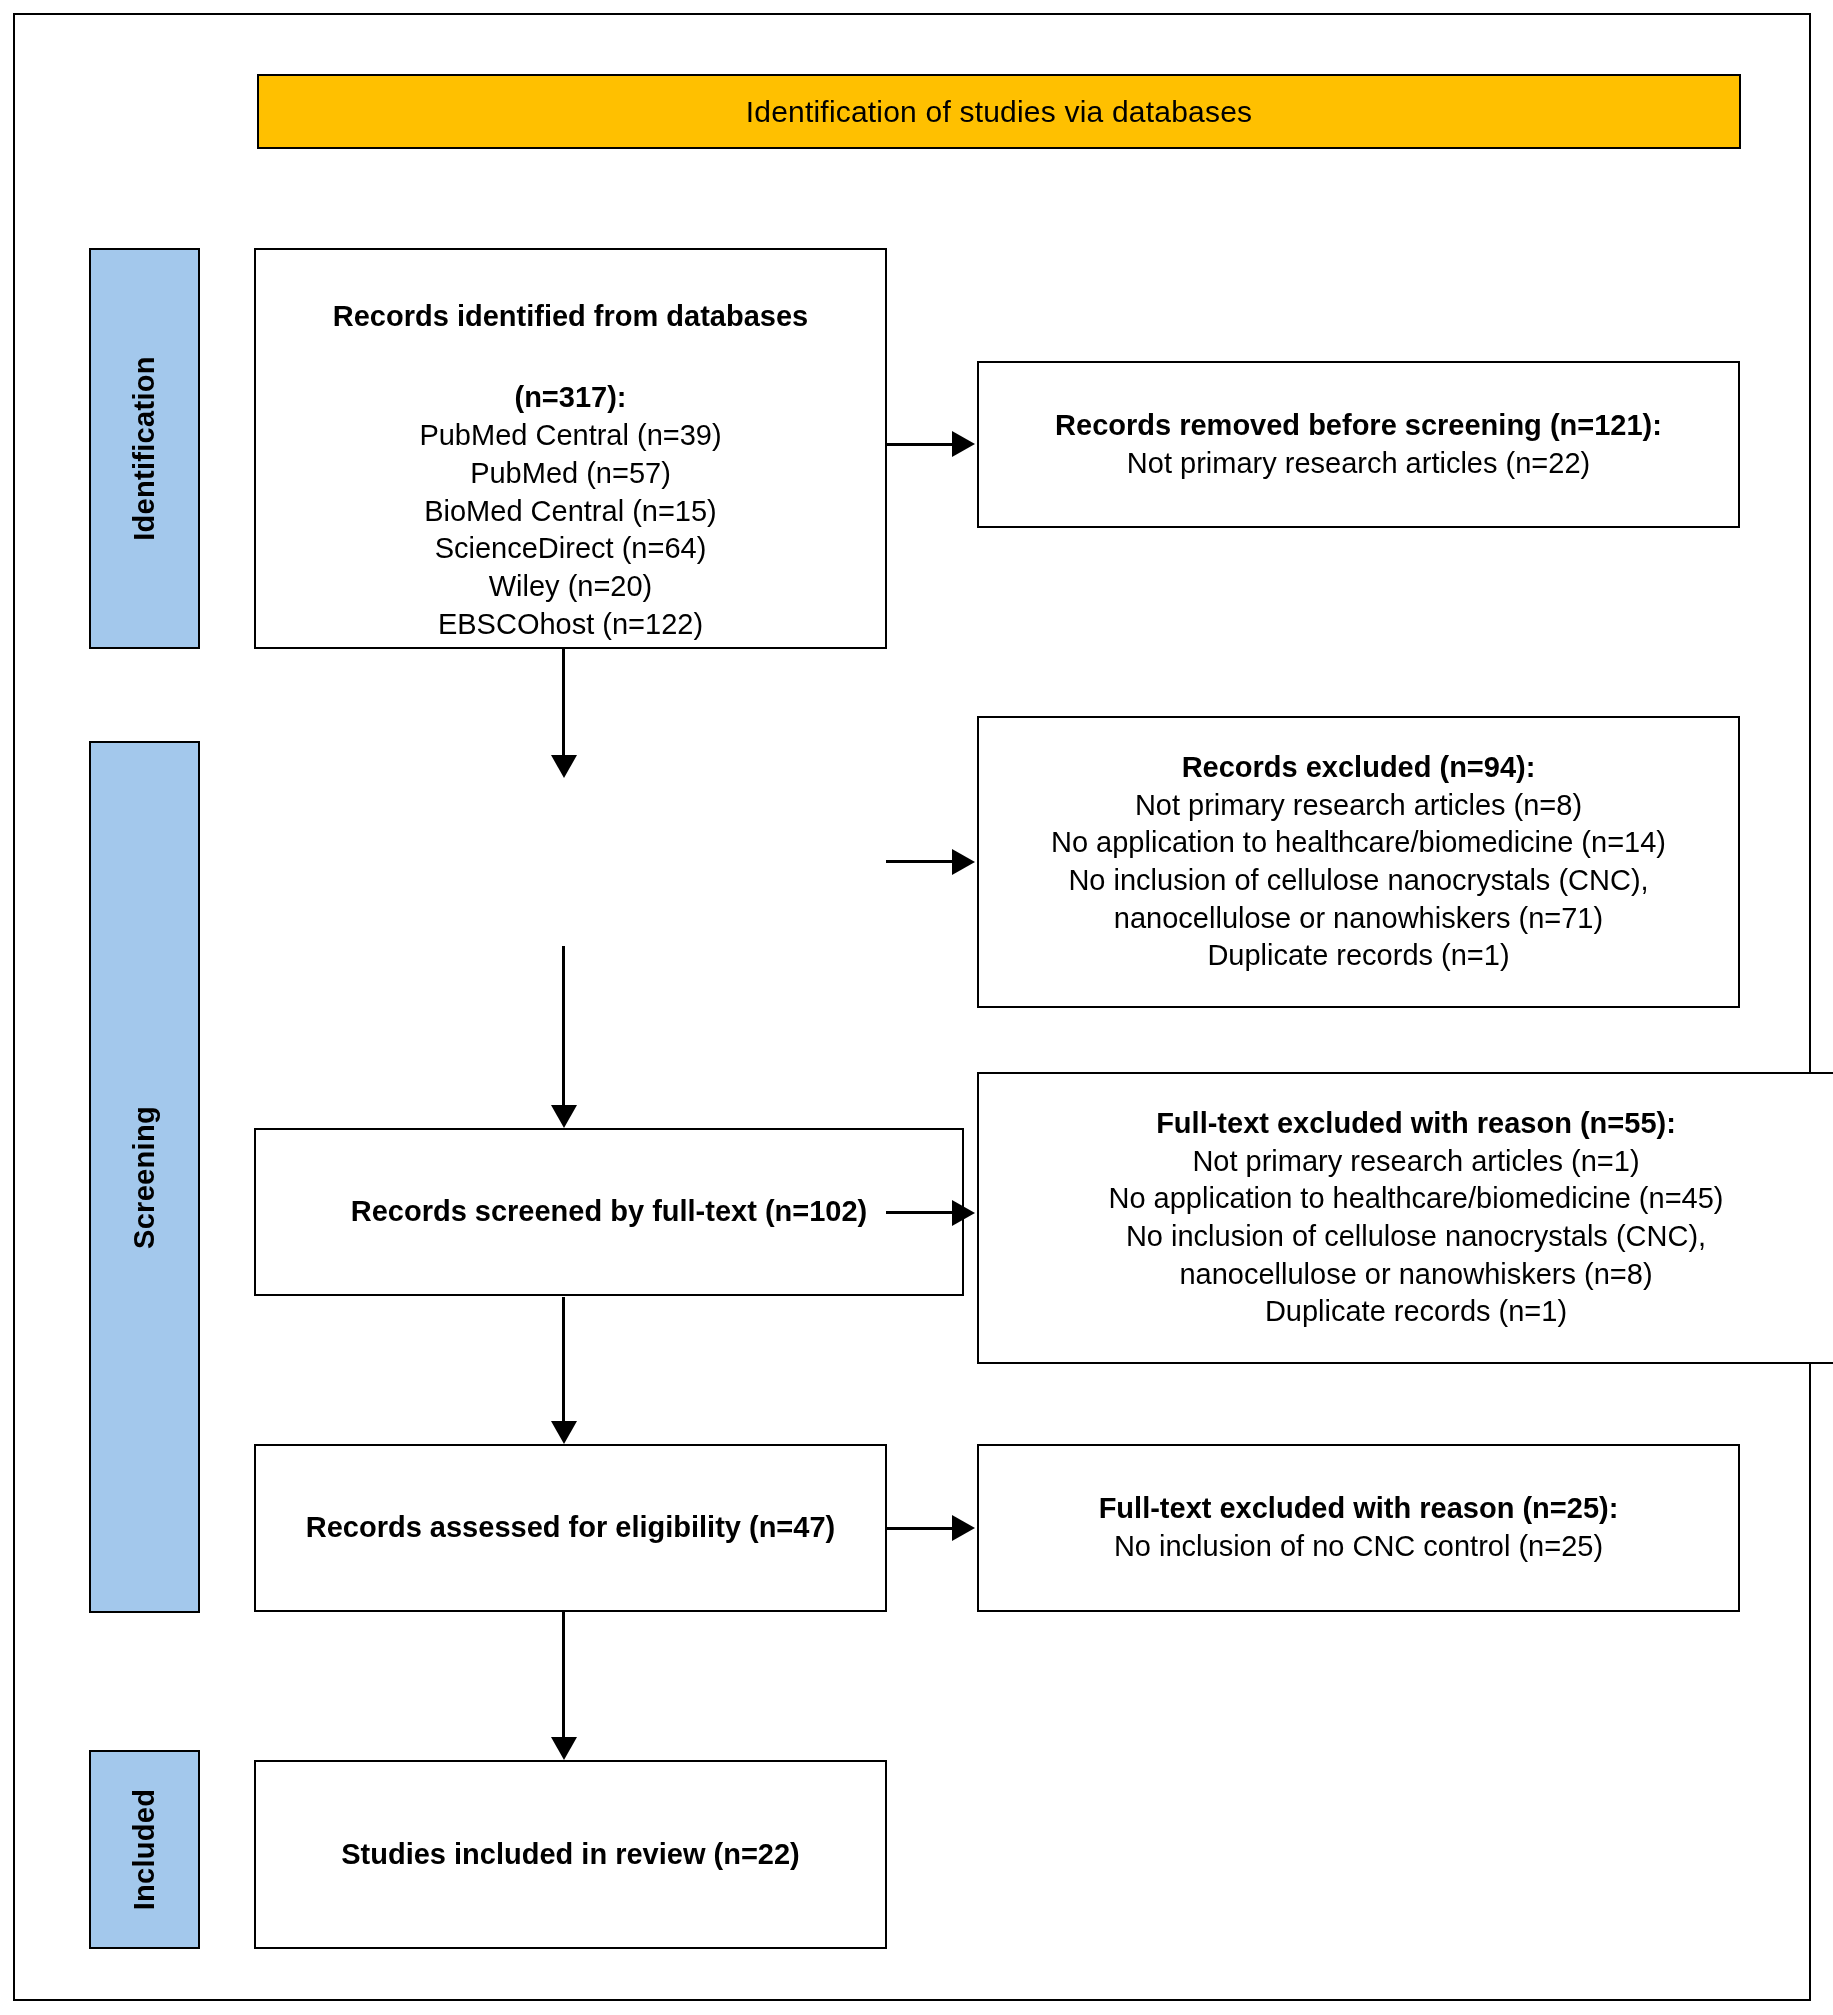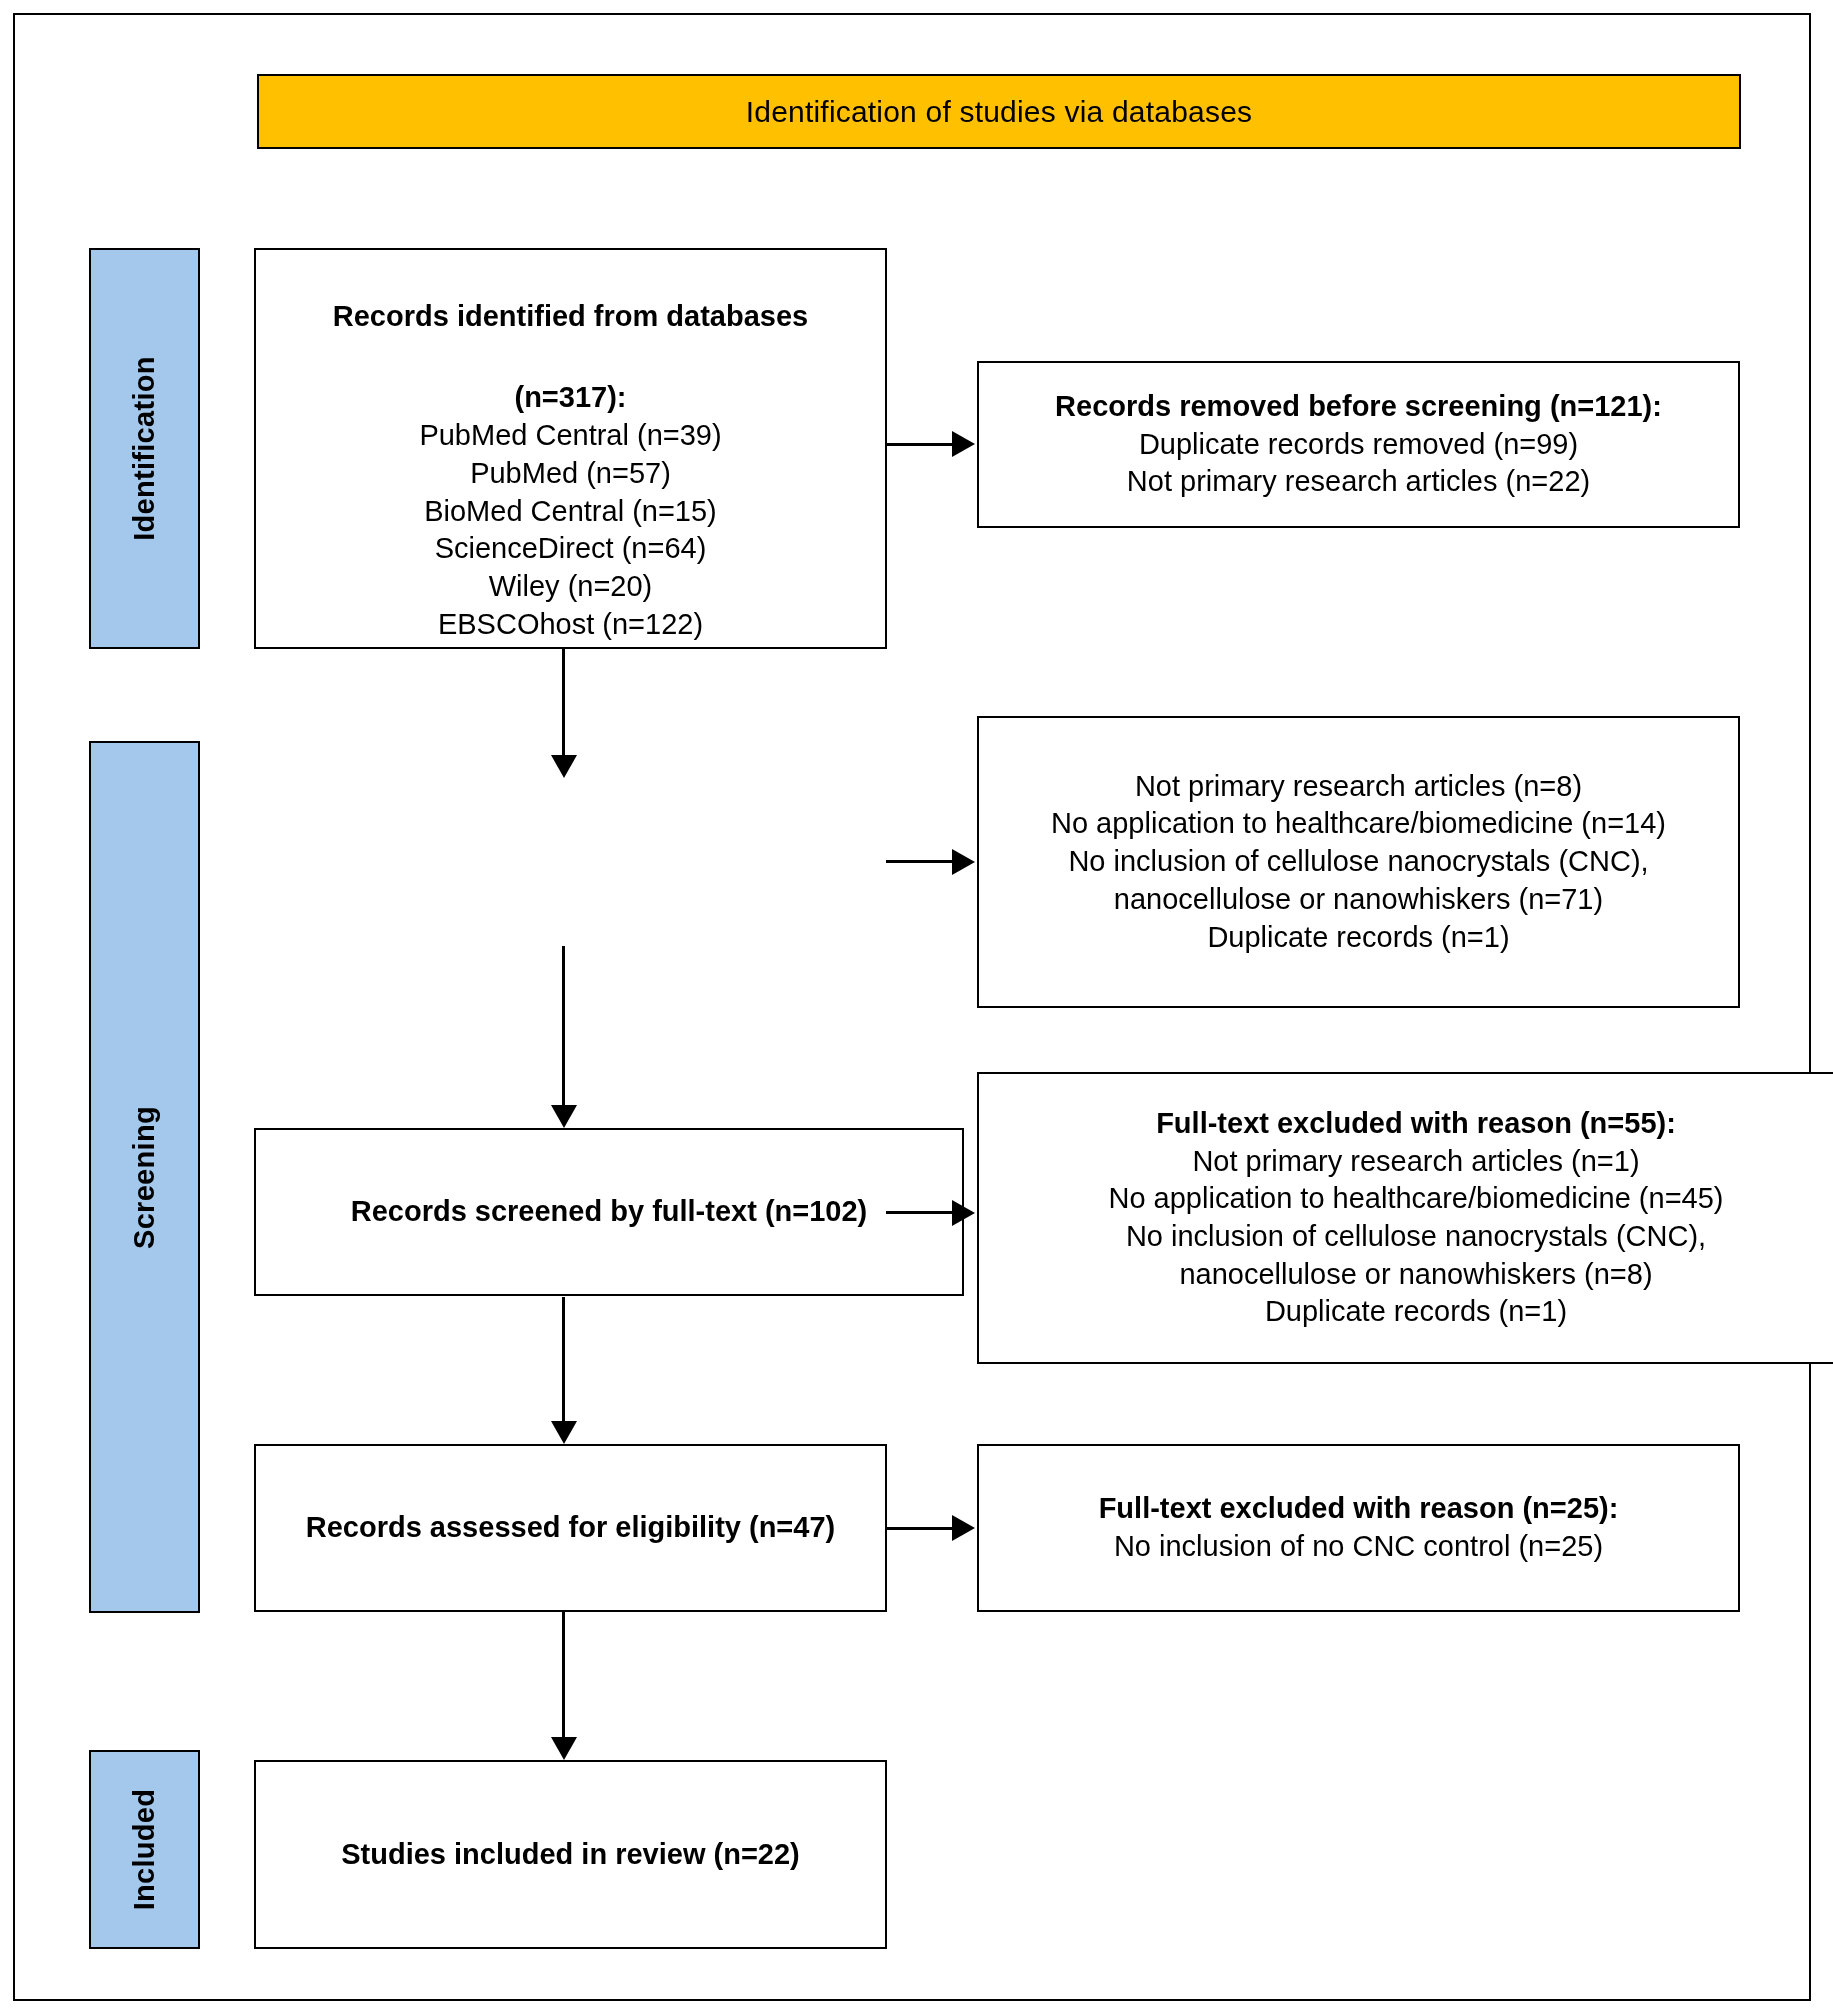--- a/index.html
+++ b/index.html
@@ -133,27 +133,27 @@
 
   <div class="node" style="left:254px;top:1760px;width:633px;height:189px;">
     <div class="inner">
       <span class="ln-b">Studies included in review (n=22)</span>
     </div>
   </div>
 
   <div class="node" style="left:977px;top:361px;width:763px;height:167px;">
     <div class="inner">
       <span class="ln-b">Records removed before screening (n=121):</span>
-      <span class="ln">Duplicate records removed (n=99)</span>
       <span class="ln">Not primary research articles (n=22)</span>
     </div>
   </div>
 
   <div class="node" style="left:977px;top:716px;width:763px;height:292px;">
     <div class="inner">
+      <span class="ln-b">Records excluded (n=94):</span>
       <span class="ln">Not primary research articles (n=8)</span>
       <span class="ln">No application to healthcare/biomedicine (n=14)</span>
       <span class="ln">No inclusion of cellulose nanocrystals (CNC),</span>
       <span class="ln">nanocellulose or nanowhiskers (n=71)</span>
       <span class="ln">Duplicate records (n=1)</span>
     </div>
   </div>
 
   <div class="node" style="left:977px;top:1072px;width:878px;height:292px;">
     <div class="inner">

